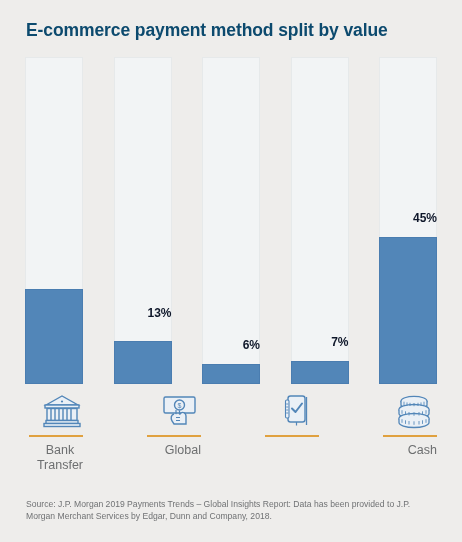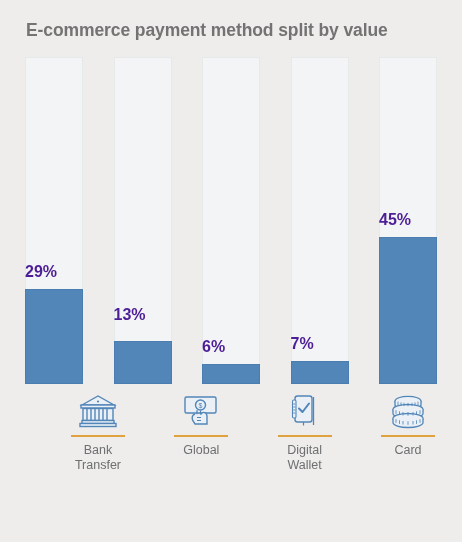--- a/index.html
+++ b/index.html
@@ -20,21 +20,21 @@
     background: #eeedeb;
   }
   
   .chart-title {
     position: absolute;
     left: 26px;
     top: 20px;
     width: 420px;
     font-size: 17.5px;
     font-weight: bold;
-    color: #737373;
+    color: #0c4a6e;
     letter-spacing: -0.1px;
     white-space: nowrap;
   }
   
   .plot-area {
     position: absolute;
     left: 25px;
     top: 57px;
     width: 412px;
     height: 327px;
@@ -62,41 +62,40 @@
     bottom: 0;
     width: 58px;
     background: #5286b8;
     box-sizing: border-box;
     border: 1px solid #4a7db0;
   }
   .bar-value {
     position: absolute;
     left: 0;
     width: 58px;
-    text-align: left;
-    font-size: 16px;
+    text-align: right;
+    font-size: 12px;
     font-weight: bold;
-    color: #4c1d95;
+    color: #0f172a;
   }
   
   .legend-area {
     position: absolute;
     left: 25px;
     top: 388px;
     width: 412px;
     height: 92px;
     display: flex;
     justify-content: space-between;
   }
   .legend-column {
     width: 58px;
     display: flex;
     flex-direction: column;
-    align-items: center;
-    margin-left: 44px;
+    align-items: flex-end;
   }
   .legend-icon {
     height: 44px;
     display: flex;
     align-items: center;
     justify-content: center;
   }
   .legend-divider {
     width: 54px;
     height: 2px;
@@ -127,21 +126,20 @@
 
 <div id="infographic">
 
   <div class="chart-title">E-commerce payment method split by value</div>
 
   <div class="plot-area">
 
     <div class="bar-column">
       <div class="bar-track"></div>
       <div class="bar-fill" style="height: 95px;"></div>
-      <div class="bar-value" style="top: 206px;">29%</div>
     </div>
 
     <div class="bar-column">
       <div class="bar-track"></div>
       <div class="bar-fill" style="height: 43px;"></div>
       <div class="bar-value" style="top: 249px;">13%</div>
     </div>
 
     <div class="bar-column">
       <div class="bar-track"></div>
@@ -217,22 +215,20 @@
             <line x1="9.2" y1="14" x2="11.3" y2="14" stroke-width="0.9"></line>
             <line x1="9.2" y1="17" x2="11.3" y2="17" stroke-width="0.9"></line>
             <line x1="9.2" y1="20" x2="11.3" y2="20" stroke-width="0.9"></line>
             <line x1="9.2" y1="23" x2="11.3" y2="23" stroke-width="0.9"></line>
             <path d="M15 18.5 L18.5 22 L25 13.5" stroke-width="2" stroke-linecap="round" stroke-linejoin="round"></path>
             <line x1="19.5" y1="32" x2="19.5" y2="35.5" stroke-width="1.2"></line>
           </g>
         </svg>
       </div>
       <div class="legend-divider"></div>
-      <div class="legend-label">Digital
-Wallet</div>
     </div>
 
     <div class="legend-column">
       <div class="legend-icon">
         <svg width="46" height="40" viewBox="0 0 46 40">
           <g fill="none" stroke="#5286b8" stroke-width="1.3">
             <ellipse cx="23" cy="11" rx="13" ry="4.6" fill="#eaf0f6"></ellipse>
             <path d="M10 11 L10 15 A13 4.6 0 0 0 36 15 L36 11" fill="#eaf0f6"></path>
             <ellipse cx="23" cy="19.5" rx="15" ry="5" fill="#eaf0f6"></ellipse>
             <path d="M8 19.5 L8 23.5 A15 5 0 0 0 38 23.5 L38 19.5" fill="#eaf0f6"></path>
@@ -258,19 +254,23 @@
               <line x1="18" y1="31" x2="18" y2="34.5"></line>
                 <line x1="23" y1="31.3" x2="23" y2="34.8"></line>
               <line x1="28" y1="31" x2="28" y2="34.5"></line>
                 <line x1="31.5" y1="30.3" x2="31.5" y2="33.9"></line>
               <line x1="35" y1="29.2" x2="35" y2="32.8"></line>
             </g>
           </g>
         </svg>
       </div>
       <div class="legend-divider"></div>
-      <div class="legend-label">Card</div>
+      <div class="legend-label">Cash</div>
     </div>
 
   </div>
 
+  <div class="source-note">
+    <span>Source: J.P. Morgan 2019 Payments Trends – Global Insights Report: Data has been provided</span>
+    <span>to J.P. Morgan Merchant Services by Edgar, Dunn and Company, 2018.</span>
+  </div>
 
 </div>
 
 </body></html>

